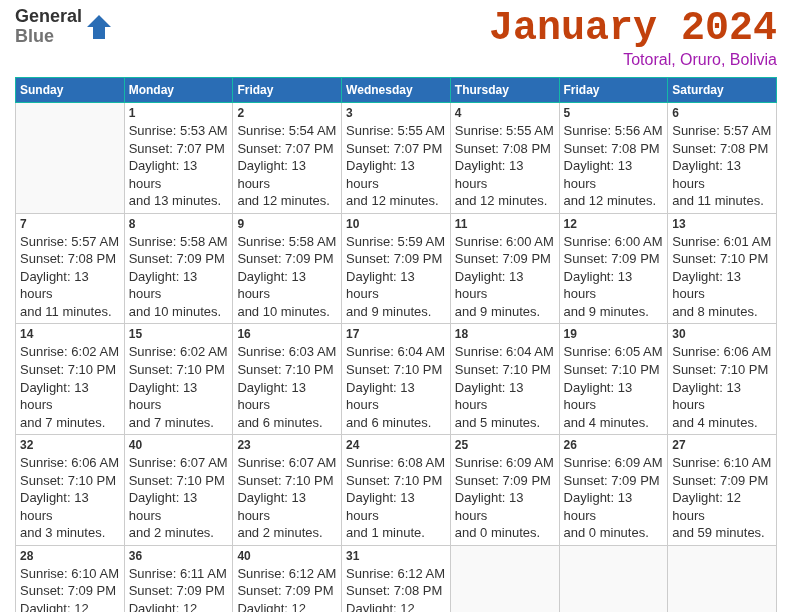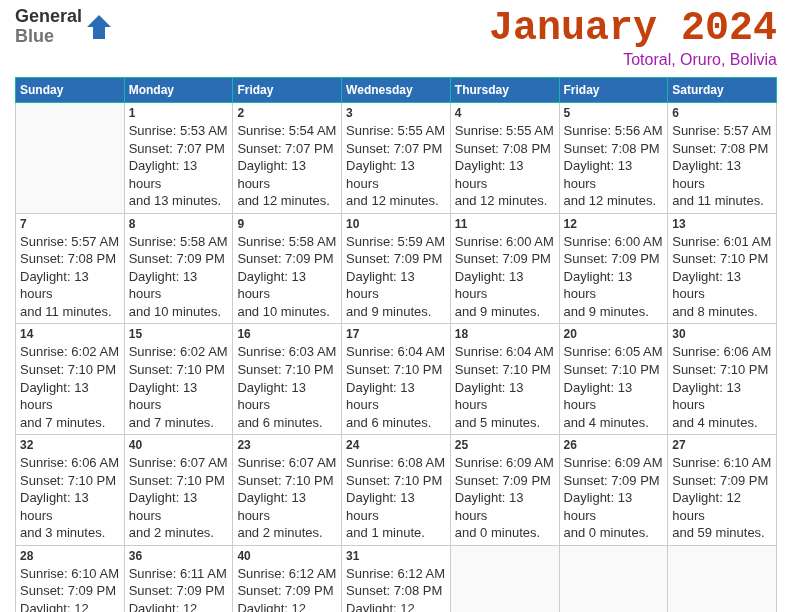--- a/index.html
+++ b/index.html
@@ -205,21 +205,21 @@
           </td>
           <td>
             <div class="day-number">17</div>
             <div class="cell-text">Sunrise: 6:04 AM<br>Sunset: 7:10 PM<br>Daylight: 13 hours<br>and 6 minutes.</div>
           </td>
           <td>
             <div class="day-number">18</div>
             <div class="cell-text">Sunrise: 6:04 AM<br>Sunset: 7:10 PM<br>Daylight: 13 hours<br>and 5 minutes.</div>
           </td>
           <td>
-            <div class="day-number">20</div>
+            <div class="day-number">19</div>
             <div class="cell-text">Sunrise: 6:05 AM<br>Sunset: 7:10 PM<br>Daylight: 13 hours<br>and 4 minutes.</div>
           </td>
           <td>
             <div class="day-number">30</div>
             <div class="cell-text">Sunrise: 6:06 AM<br>Sunset: 7:10 PM<br>Daylight: 13 hours<br>and 4 minutes.</div>
           </td>
         </tr>
         <tr>
           <td>
             <div class="day-number">32</div>

